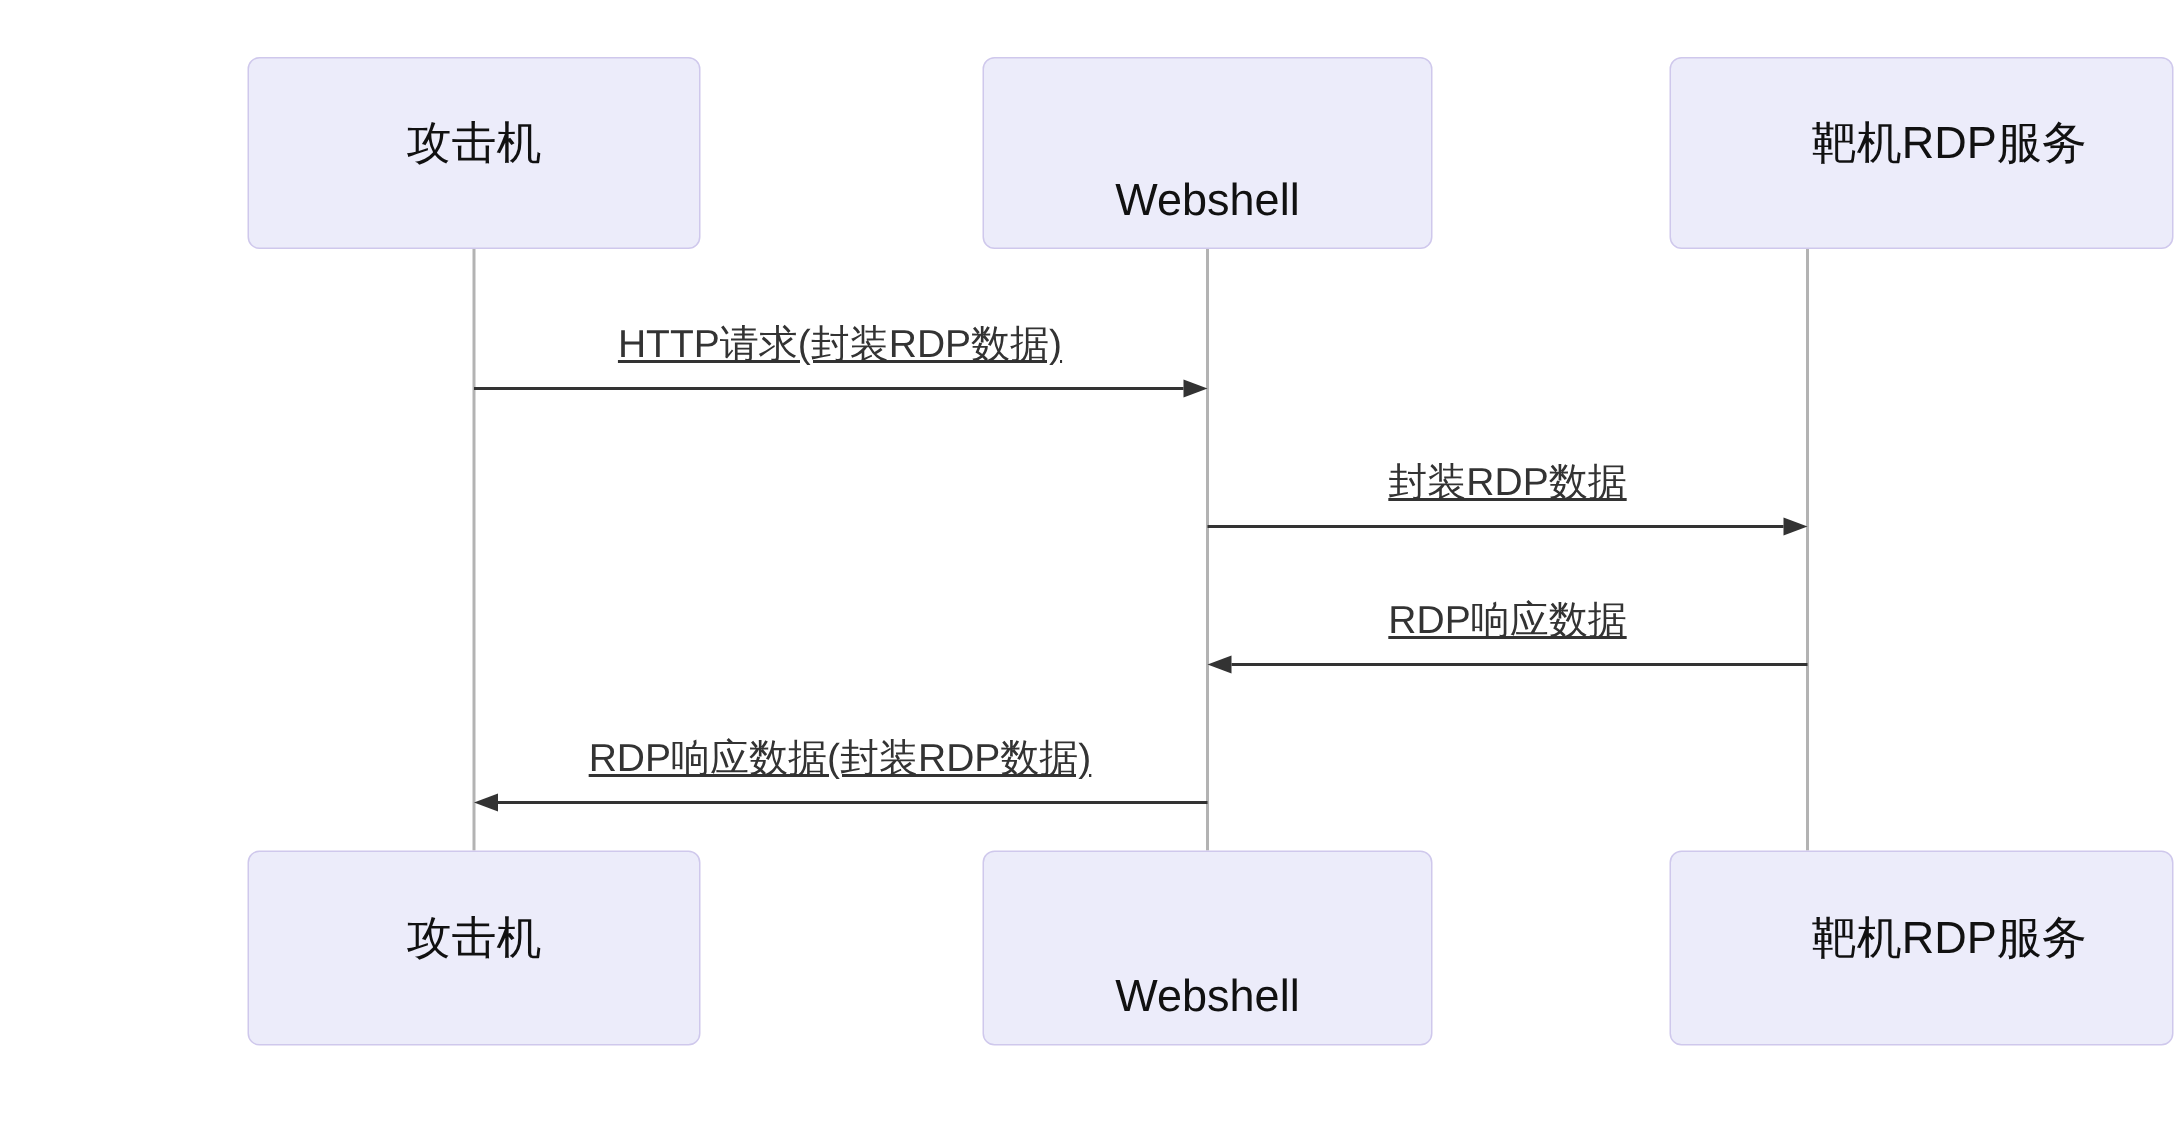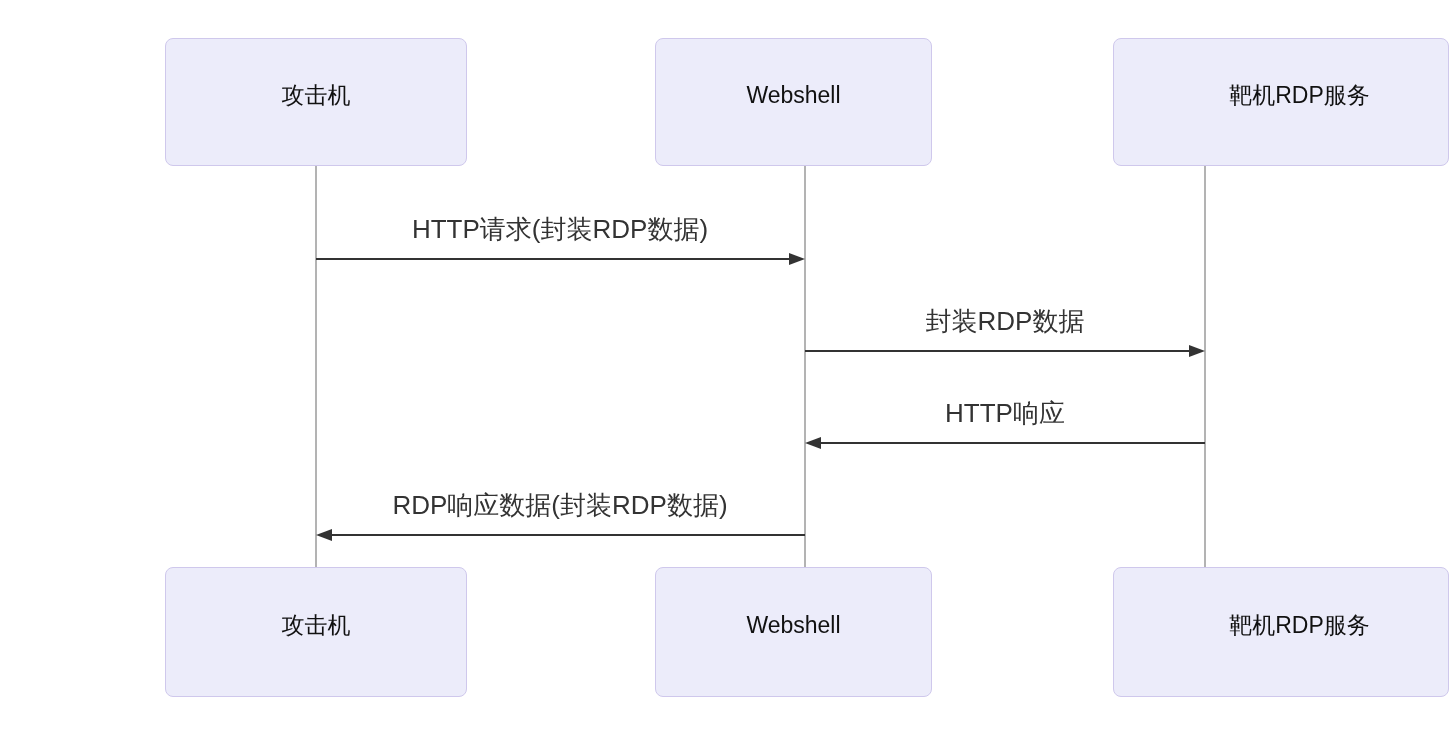--- a/index.html
+++ b/index.html
@@ -23,26 +23,26 @@
     background: #ECECFA;
     border: 1px solid #CFC8EC;
     border-radius: 8px;
     box-sizing: border-box;
     display: flex;
     align-items: center;
     justify-content: center;
     padding-bottom: 14px;
   }
   .actor-box .actor-label {
-    font-size: 23px;
+    font-size: 30px;
     color: #111111;
     white-space: nowrap;
   }
   .col-a { left: 165px; width: 302px; }
-  .col-b { left: 655px; width: 277px; }
+  .col-b { left: 655px; width: 300px; align-items: flex-end; }
   .col-c { left: 1113px; width: 336px; padding-left: 37px; }
   .row-top { top: 38px; }
   .row-bottom { top: 567px; height: 130px; }
 
   
   .lifeline {
     position: absolute;
     top: 166px;
     width: 2px;
     height: 401px;
@@ -58,20 +58,21 @@
     height: 2px;
     background: #333333;
   }
   .msg-label {
     position: absolute;
     transform: translateX(-50%);
     font-size: 26px;
     line-height: 30px;
     color: #333333;
     white-space: nowrap;
+    text-decoration: underline;
   }
   .arrowhead {
     position: absolute;
     width: 0;
     height: 0;
     border-top: 6px solid transparent;
     border-bottom: 6px solid transparent;
   }
   .arrowhead.right { border-left: 16px solid #333333; }
   .arrowhead.left  { border-right: 16px solid #333333; }
@@ -131,21 +132,21 @@
     <div class="arrowhead right m1-head"></div>
   </div>
 
   <div>
     <div class="msg-label m2-label">封装RDP数据</div>
     <div class="msg-line m2-line"></div>
     <div class="arrowhead right m2-head"></div>
   </div>
 
   <div>
-    <div class="msg-label m3-label">HTTP响应</div>
+    <div class="msg-label m3-label">RDP响应数据</div>
     <div class="msg-line m3-line"></div>
     <div class="arrowhead left m3-head"></div>
   </div>
 
   <div>
     <div class="msg-label m4-label">RDP响应数据(封装RDP数据)</div>
     <div class="msg-line m4-line"></div>
     <div class="arrowhead left m4-head"></div>
   </div>
 

